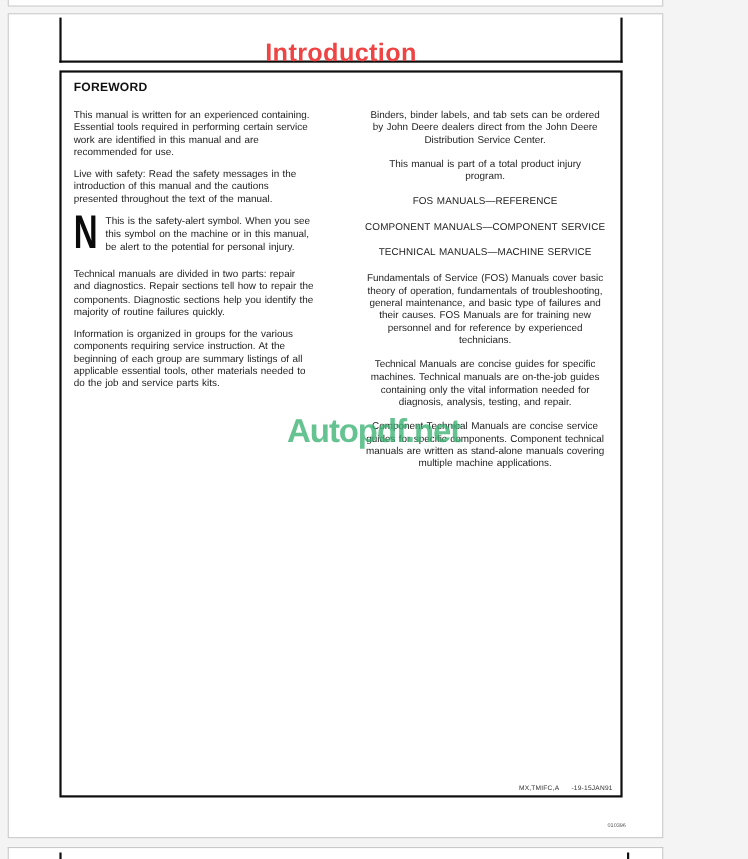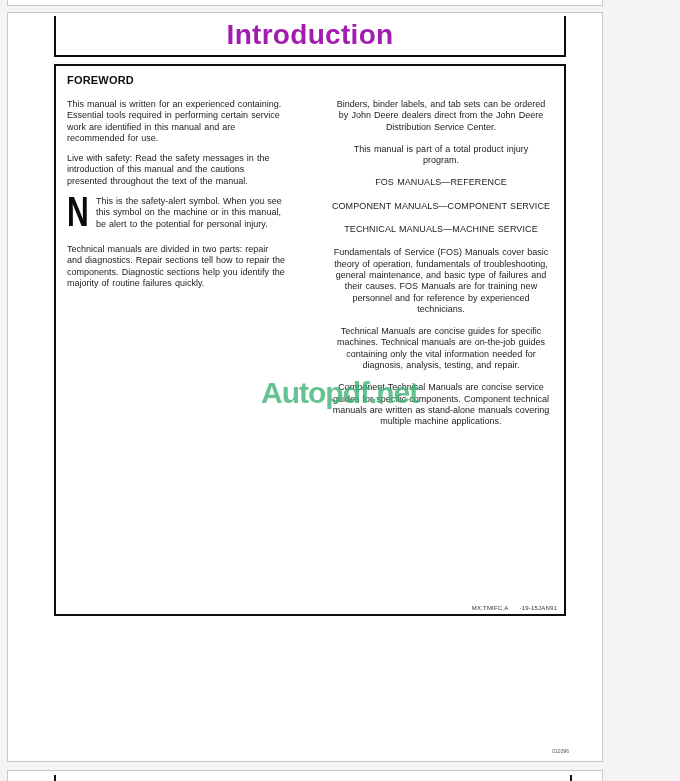--- a/index.html
+++ b/index.html
@@ -21,26 +21,26 @@
   .stub { position:absolute; width:2px; height:9px; top:4px; background:#111; }
   .stub.left { left:46px; }
   .stub.right { left:562px; }
 
   .title-box {
     position:absolute; left:46px; top:3px; width:512px; height:41px;
     border:2px solid #0e0e0e; border-top:none; box-sizing:border-box;
     text-align:center;
   }
   .title-box h1 {
-    margin:0; font-size:28px; line-height:38px; font-weight:bold;
-    color:#a21caf; letter-spacing:0.3px;
+    margin:12px; font-size:23px; line-height:38px; font-weight:bold;
+    color:#ef4444; letter-spacing:0.3px;
   }
 
   .content-box {
-    position:absolute; left:46px; top:51px; width:512px; height:552px;
+    position:absolute; left:46px; top:51px; width:512px; height:661px;
     border:2px solid #0e0e0e; box-sizing:border-box;
   }
   .foreword-heading {
     position:absolute; left:11px; top:8px;
     font-size:11px; font-weight:bold; color:#101010; letter-spacing:0.2px;
   }
   .col {
     position:absolute; top:33px; width:240px;
     font-size:9px; line-height:11.3px; color:#1c1c1c; word-spacing:0.6px;
   }
@@ -103,20 +103,25 @@
         <div class="safety">
           <span class="alert-n">N</span>
           <p>This is the safety-alert symbol. When you see
 this symbol on the machine or in this manual,
 be alert to the potential for personal injury.</p>
         </div>
         <p>Technical manuals are divided in two parts: repair
 and diagnostics. Repair sections tell how to repair the
 components. Diagnostic sections help you identify the
 majority of routine failures quickly.</p>
+        <p>Information is organized in groups for the various
+components requiring service instruction. At the
+beginning of each group are summary listings of all
+applicable essential tools, other materials needed to
+do the job and service parts kits.</p>
       </div>
 
       <div class="col rightcol">
         <p>Binders, binder labels, and tab sets can be ordered
 by John Deere dealers direct from the John Deere
 Distribution Service Center.</p>
         <p>This manual is part of a total product injury
 program.</p>
         <p class="subhead">FOS MANUALS—REFERENCE</p>
         <p class="subhead">COMPONENT MANUALS—COMPONENT SERVICE</p>

